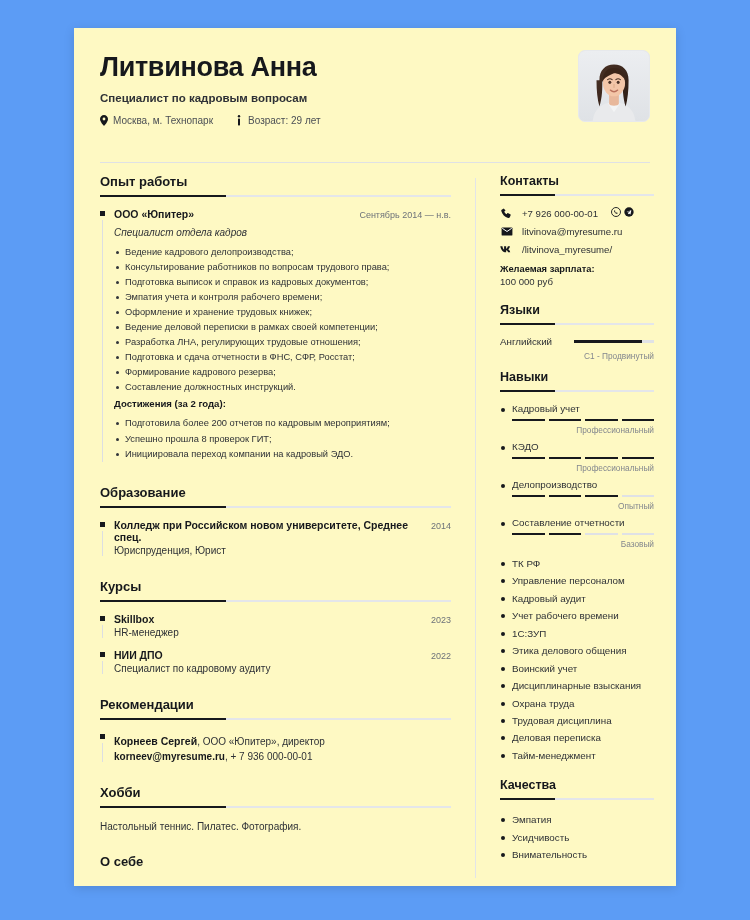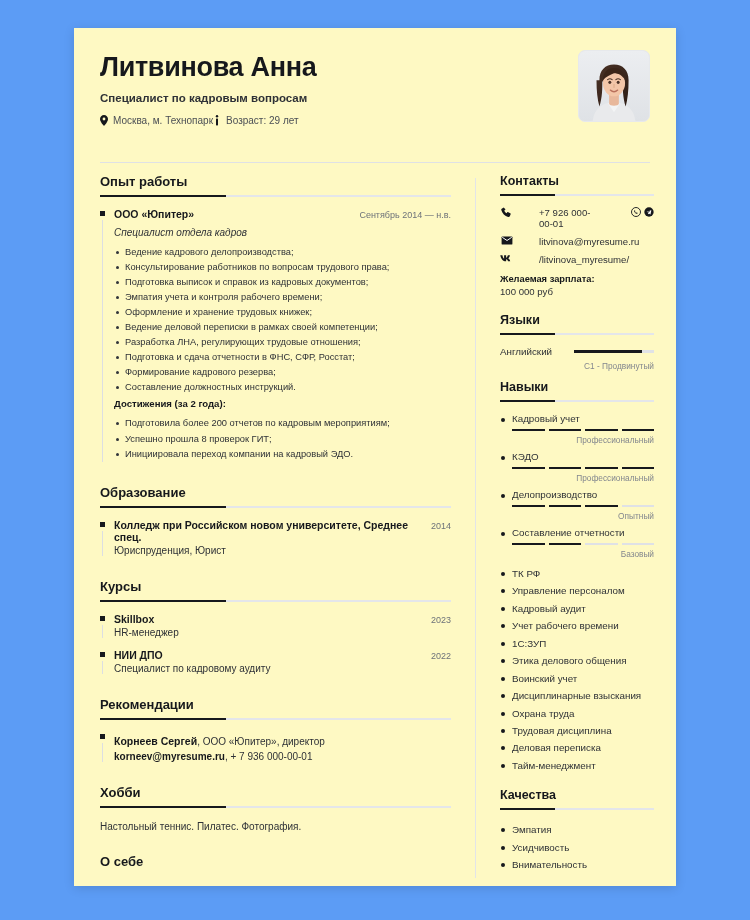--- a/index.html
+++ b/index.html
@@ -48,20 +48,21 @@
   .job-title {
     font-size: 11.5px;
     font-weight: bold;
     color: #2e3136;
     margin-top: 9px;
   }
   .meta-row {
     margin-top: 11px;
     display: flex;
     align-items: flex-start;
+    gap: 22px;
     font-size: 10px;
     color: #4b4f55;
   }
   .meta-item { display: flex; align-items: center; gap: 5px; }
   .meta-item svg { display: block; }
 
   .photo {
     width: 72px;
     height: 72px;
     border-radius: 7px;
@@ -212,21 +213,22 @@
   .rec-contact {
     font-size: 10px;
     color: #2e3136;
     margin-top: 2px;
   }
   .rec-contact b { color: #16181c; }
 
   
   .contact-line {
     display: flex;
-    gap: 26px;
+    align-items: center;
+    gap: 9px;
     font-size: 9.6px;
     color: #2e3136;
     margin-bottom: 7px;
   }
   .contact-line .ic {
     width: 13px;
     flex: none;
     display: flex;
     justify-content: center;
     color: #16181c;

